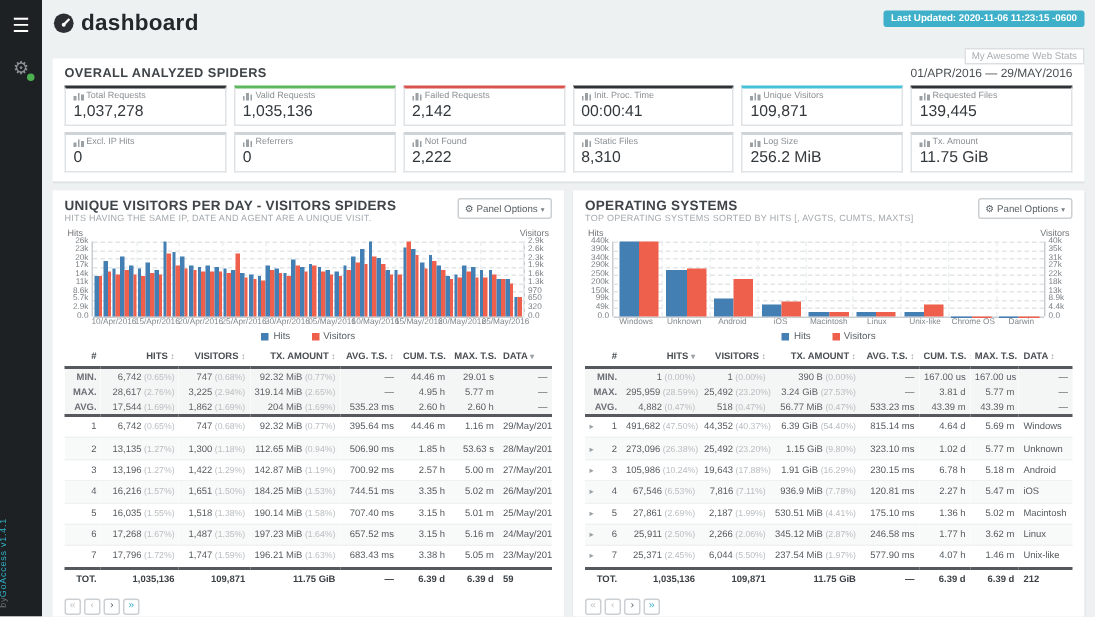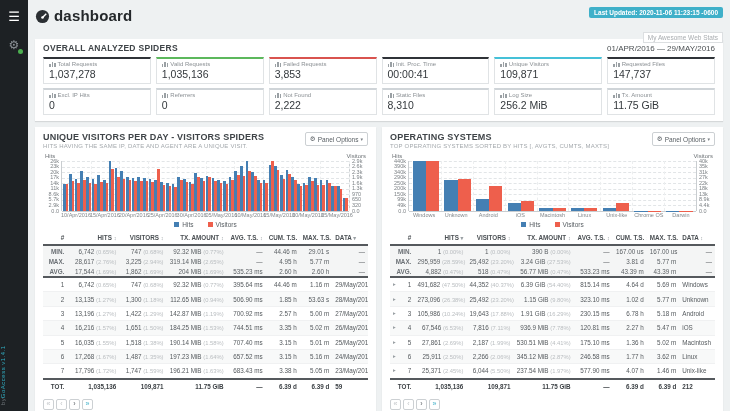--- a/index.html
+++ b/index.html
@@ -12,21 +12,21 @@
   .nav-toggle { color:#fff; font-size:13px; text-align:center; padding-top:9px; cursor:pointer; }
   .settings { position:relative; color:#8a9095; font-size:12px; text-align:center; margin-top:14px; cursor:pointer; }
   .settings .dot { position:absolute; right:5px; bottom:-2px; width:5px; height:5px; border-radius:50%; background:#4caf50; }
   .credit { position:absolute; bottom:6px; left:0; width:100%; display:flex; justify-content:center;
             writing-mode:vertical-rl; transform:rotate(180deg); font-size:6px; color:#6d7377; letter-spacing:.5px; }
   .credit .cyan { color:#31b0c5; }
 
   
   .main { position:absolute; left:28px; top:0; right:0; bottom:0; padding:0 7px; }
   .topbar { display:flex; justify-content:space-between; align-items:flex-start; padding-top:7px; height:26px; }
-  .brand { display:flex; align-items:flex-end; gap:4px; font-size:15px; font-weight:bold; color:#24282b; letter-spacing:.2px; }
+  .brand { display:flex; align-items:center; gap:4px; font-size:15px; font-weight:bold; color:#24282b; letter-spacing:.2px; }
   .updated-badge { background:#3fb0c9; color:#fff; font-size:6.5px; font-weight:bold; padding:2px 5px; border-radius:2px; }
   .report-name-row { text-align:right; height:12px; }
   .report-name { display:inline-block; background:#fff; border:1px solid #dcdfe1; color:#a9adb0; font-size:6.5px; padding:1px 4px; }
 
   .panel { background:#fff; box-shadow:0 1px 1px rgba(0,0,0,.10); }
 
   
   .overall { margin-top:1px; padding:4px 8px 6px; }
   .overall-head { display:flex; justify-content:space-between; align-items:baseline; margin-bottom:4px; }
   .overall-head h2 { font-size:8.5px; color:#3f4448; letter-spacing:.3px; font-weight:bold; }
@@ -164,21 +164,21 @@
           </div>
           <div class="card red">
             <div class="lbl">
               <span class="mini-bars">
                 <i style="height:3px"></i>
                 <i style="height:5px"></i>
                 <i style="height:4px"></i>
               </span>
               <span>Failed Requests</span>
             </div>
-            <div class="val">3,853</div>
+            <div class="val">2,142</div>
           </div>
           <div class="card dark">
             <div class="lbl">
               <span class="mini-bars">
                 <i style="height:3px"></i>
                 <i style="height:5px"></i>
                 <i style="height:4px"></i>
               </span>
               <span>Init. Proc. Time</span>
             </div>
@@ -197,21 +197,21 @@
           </div>
           <div class="card dark">
             <div class="lbl">
               <span class="mini-bars">
                 <i style="height:3px"></i>
                 <i style="height:5px"></i>
                 <i style="height:4px"></i>
               </span>
               <span>Requested Files</span>
             </div>
-            <div class="val">147,737</div>
+            <div class="val">139,445</div>
           </div>
           <div class="card plain">
             <div class="lbl">
               <span class="mini-bars">
                 <i style="height:3px"></i>
                 <i style="height:5px"></i>
                 <i style="height:4px"></i>
               </span>
               <span>Excl. IP Hits</span>
             </div>

